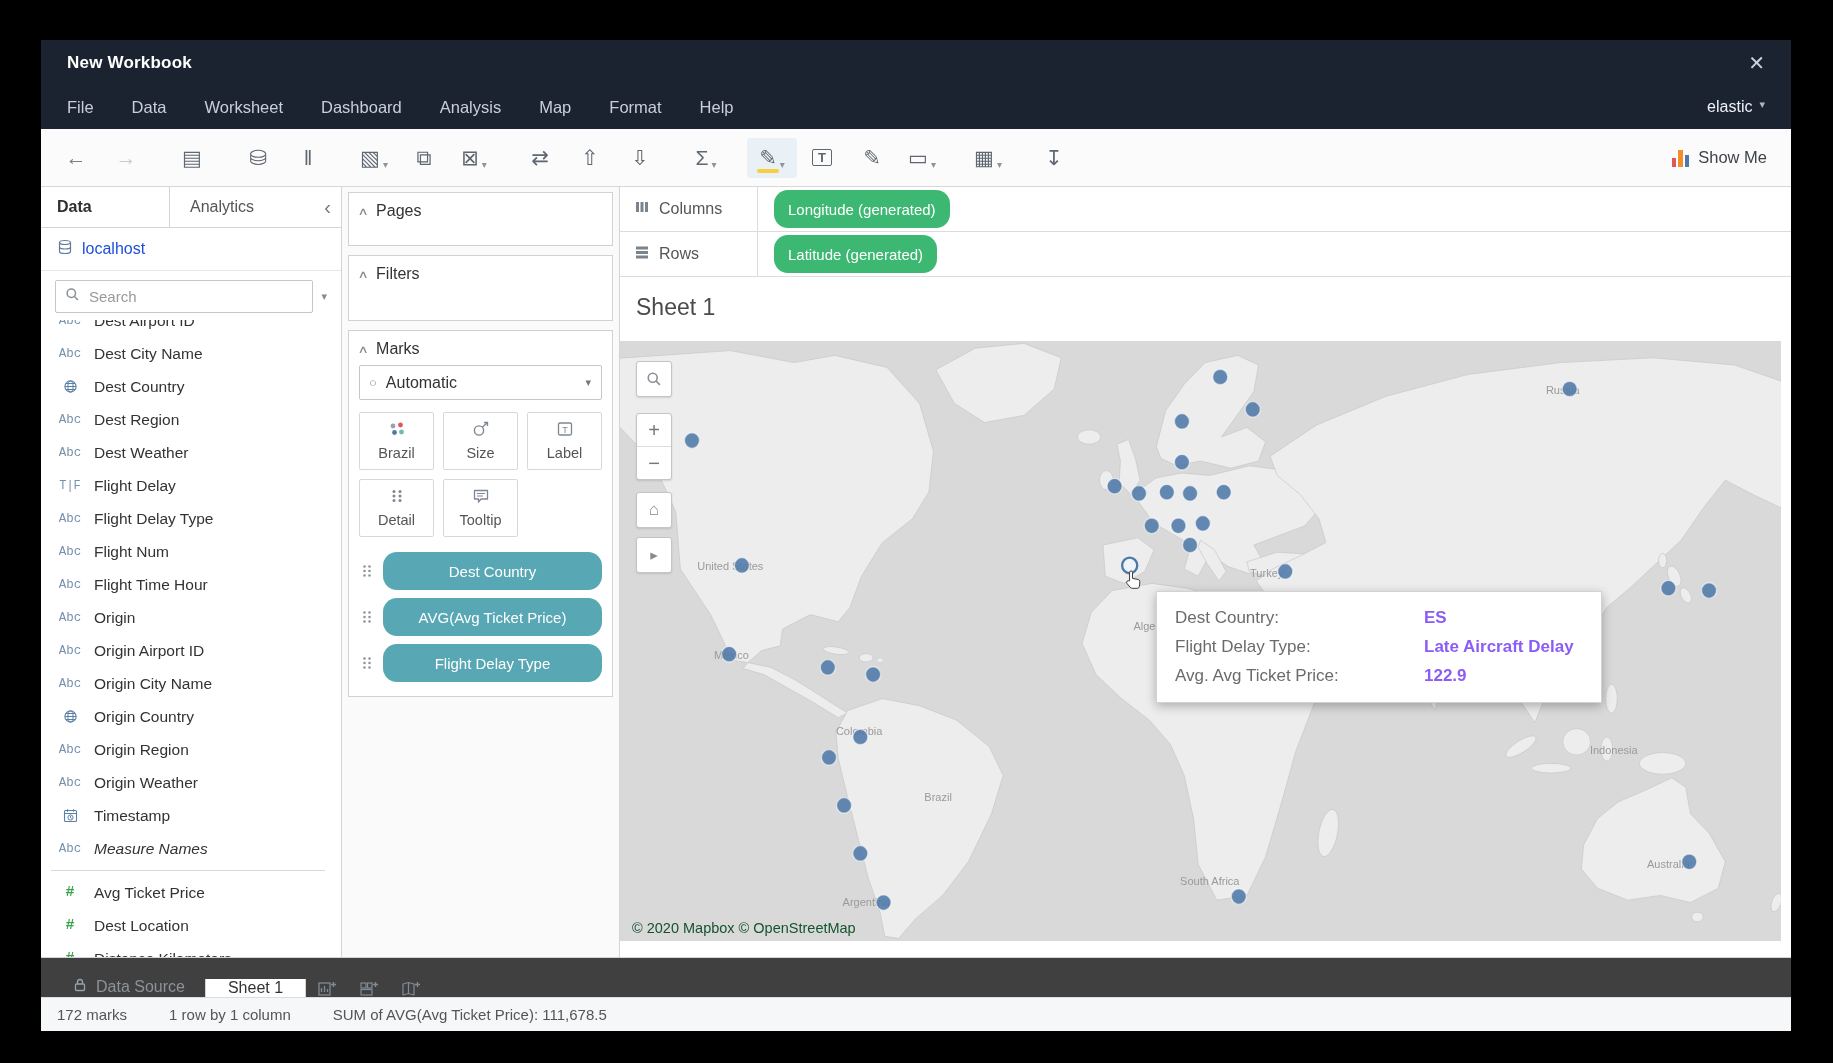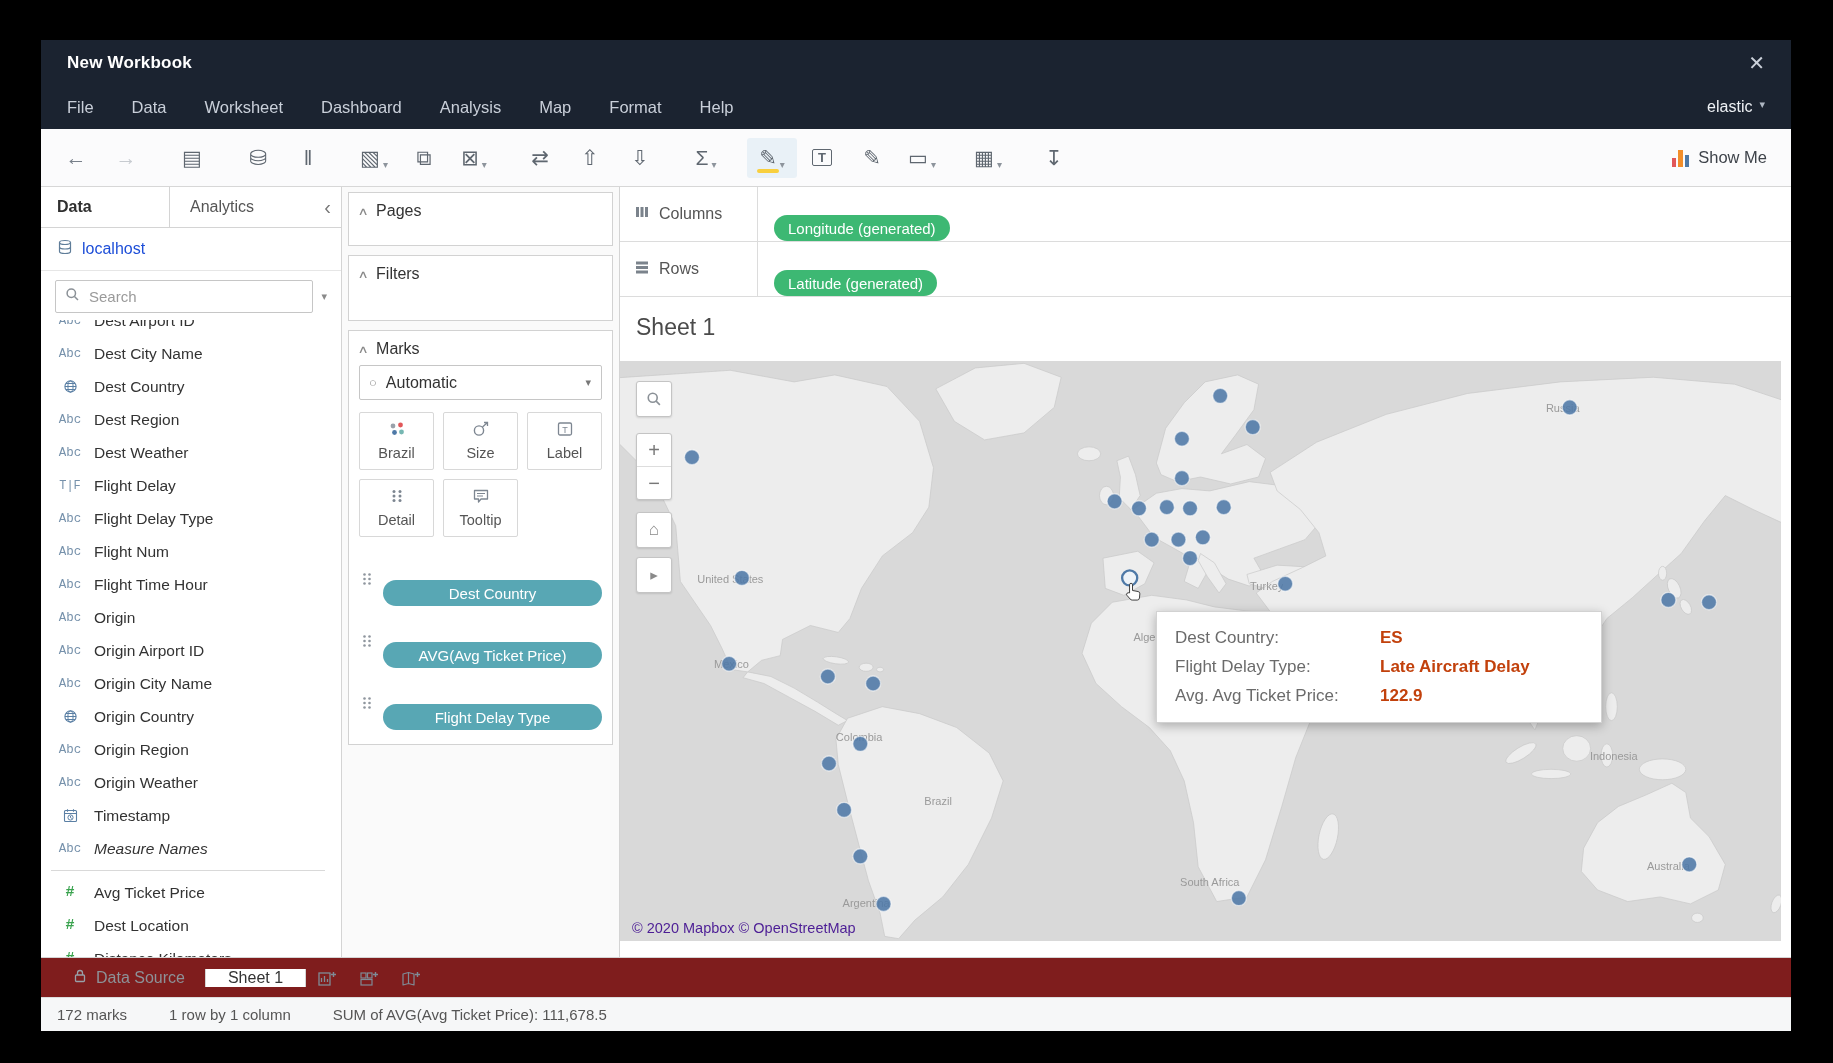--- a/index.html
+++ b/index.html
@@ -69,22 +69,22 @@
   .mark-type{height:33px;border:1px solid #c6c6c6;border-radius:2px;display:flex;align-items:center;padding-left:9px;background:#fff;}
   .mt-circle{color:#888;font-size:13px;margin-right:9px;}
   .mt-label{flex:1;font-size:16px;color:#333;}
   .mt-caret{padding:0 10px;color:#777;font-size:11px;}
   .mark-tiles{display:grid;grid-template-columns:repeat(3,1fr);gap:9px;margin-top:12px;}
   .mtile{height:56px;border:1px solid #d8d8d8;border-radius:2px;background:#fff;display:flex;flex-direction:column;
          align-items:center;justify-content:center;gap:5px;font-size:14.5px;color:#555;}
   .marks-pills{margin-top:15px;display:flex;flex-direction:column;gap:8px;}
   .pill-row{display:flex;align-items:center;gap:8px;}
   .shelf-dots{flex:0 0 16px;display:flex;justify-content:center;}
-  .pill{height:26px;border-radius:14px;display:inline-flex;align-items:center;justify-content:center;
-        color:#fff;font-size:15px;padding:0 14px;white-space:nowrap;margin-top:28px;}
+  .pill{height:38px;border-radius:14px;display:inline-flex;align-items:center;justify-content:center;
+        color:#fff;font-size:15px;padding:0 14px;white-space:nowrap;}
   .pill.teal{flex:1;background:#58a7b4;}
   .pill.green{background:#3db873;}
   
   .main{flex:1;display:flex;flex-direction:column;min-width:0;background:#fff;}
   .shelf-row{flex:0 0 44px;display:flex;align-items:center;border-bottom:1px solid #dcdcdc;}
   .shelf-label{flex:0 0 138px;width:138px;height:100%;display:flex;align-items:center;gap:9px;
                padding-left:14px;border-right:1px solid #dcdcdc;color:#555;font-size:16px;box-sizing:border-box;}
   .shelf-pills{display:flex;align-items:center;gap:8px;padding-left:16px;}
   .sheet-area{flex:1;position:relative;min-height:0;}
   .sheet-title{padding:17px 0 0 16px;font-size:23px;color:#4a4a4a;}
@@ -98,24 +98,24 @@
   .mc-search{margin-bottom:16px;}
   .mc-zoom{background:#fff;border:1px solid #c4c4c4;border-radius:3px;box-shadow:0 1px 2px rgba(0,0,0,.12);}
   .mc-zoom .half{height:32px;display:flex;align-items:center;justify-content:center;font-size:20px;color:#777;}
   .mc-zoom .half + .half{border-top:1px solid #ddd;}
   .mc-home{margin-top:12px;font-size:17px;}
   .mc-flyout{margin-top:9px;font-size:15px;}
   .tooltip{position:absolute;left:536px;top:250px;width:408px;background:#fff;border:1px solid #d2d2d2;
            box-shadow:0 3px 10px rgba(0,0,0,.28);padding:16px 18px;display:grid;grid-template-columns:205px 1fr;
            row-gap:9px;font-size:17px;}
   .tt-label{color:#6b6b6b;}
-  .tt-value{color:#c2410c;font-weight:bold;}
-  .attribution{position:absolute;left:12px;bottom:5px;color:#4c1d95;font-size:14.5px;}
+  .tt-value{color:#8b5cf6;font-weight:bold;margin-left:44px;}
+  .attribution{position:absolute;left:12px;bottom:5px;color:#14532d;font-size:14.5px;}
   
-  .bottom-tabs{flex:0 0 39px;background:#7f1d1d;border-top:1px solid #d4d4d4;display:flex;align-items:center;padding-left:12px;}
+  .bottom-tabs{flex:0 0 39px;background:#404040;border-top:1px solid #d4d4d4;display:flex;align-items:flex-end;padding-left:12px;}
   .ds-tab{display:flex;align-items:center;gap:9px;padding:0 20px;color:#8d9298;font-size:16px;}
   .sheet-tabs{display:flex;align-items:stretch;}
   .sheet-tab{display:flex;align-items:center;padding:0 22px;font-size:16px;color:#333;}
   .sheet-tab.active{background:#fff;border-left:1px solid #d4d4d4;border-right:1px solid #d4d4d4;}
   .nb{width:42px;display:flex;align-items:center;justify-content:center;}
   .status-bar{flex:0 0 33px;background:#f6f7f8;border-top:1px solid #ddd;display:flex;align-items:center;
               gap:42px;padding:0 16px;color:#555;font-size:15px;}
 </style>
 </head>
 <body>

